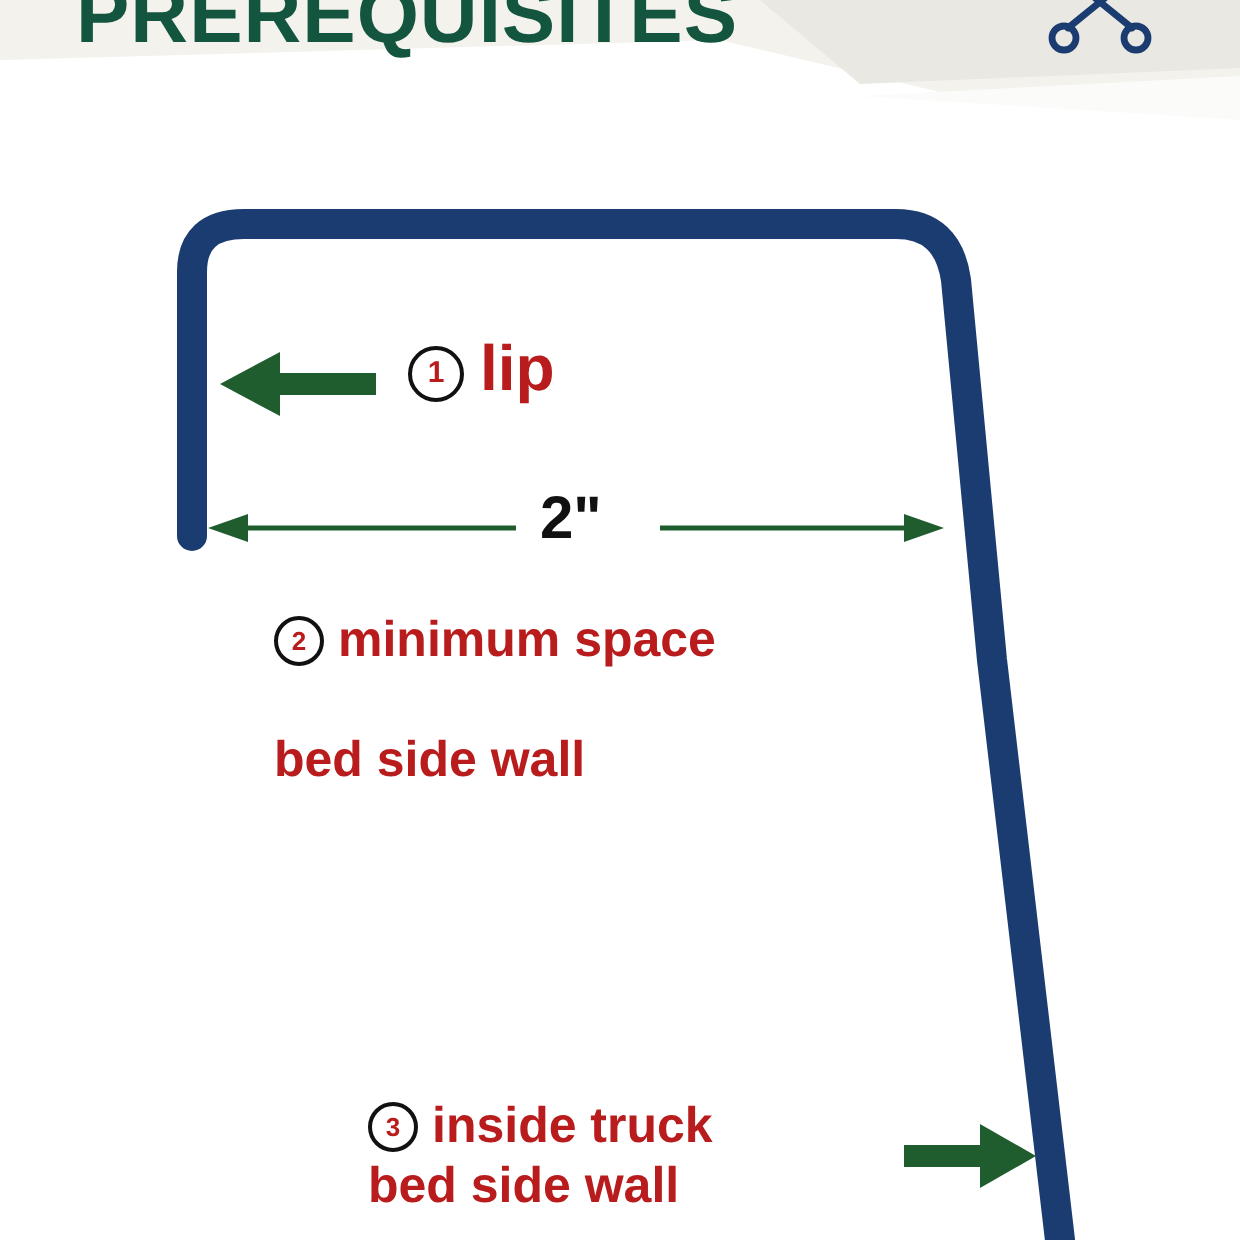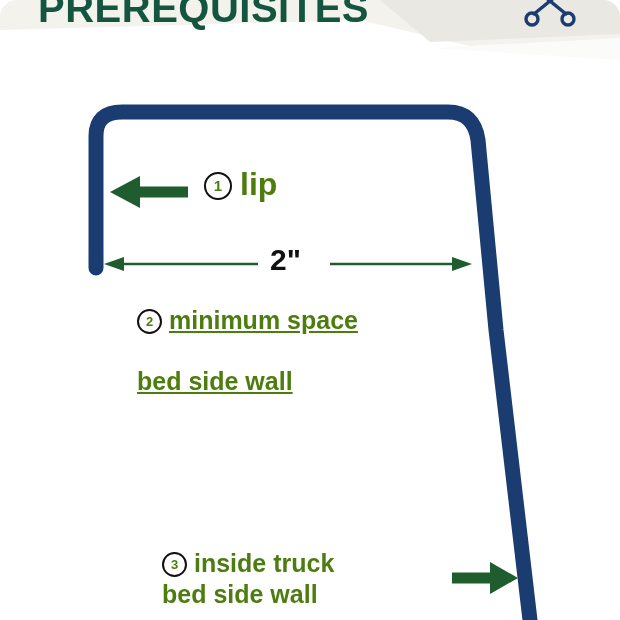--- a/index.html
+++ b/index.html
@@ -9,21 +9,20 @@
   }
   body {
     font-family: "Liberation Sans", sans-serif;
   }
   #stage {
     position: relative;
     width: 620px;
     height: 620px;
     background: #ffffff;
     overflow: hidden;
-    border-radius: 17px;
   }
 
   
   .header-band {
     position: absolute;
     left: 0;
     top: 0;
     width: 620px;
     height: 64px;
     overflow: hidden;
@@ -52,21 +51,21 @@
     position: absolute;
     left: 0;
     top: 0;
     width: 620px;
     height: 620px;
   }
 
   
   .callout {
     position: absolute;
-    color: #4d7c0f;
+    color: #b91c1c;
     font-weight: bold;
     line-height: 1.18;
   }
   .num {
     display: inline-block;
     border: 2px solid #111111;
     border-radius: 50%;
     text-align: center;
     font-weight: bold;
     vertical-align: baseline;
@@ -86,34 +85,33 @@
     margin-right: 8px;
     position: relative;
     top: -4px;
   }
 
   .callout-min {
     left: 137px;
     top: 306px;
     font-size: 25px;
     max-width: 330px;
-    text-decoration: underline;
   }
   .callout-min .num {
     width: 21px;
     height: 21px;
     line-height: 21px;
     font-size: 13px;
     margin-right: 7px;
     position: relative;
     top: -3px;
   }
 
   .callout-inside {
-    left: 162px;
+    left: 184px;
     top: 549px;
     font-size: 25px;
   }
   .callout-inside .num {
     width: 21px;
     height: 21px;
     line-height: 21px;
     font-size: 13px;
     margin-right: 7px;
     position: relative;

